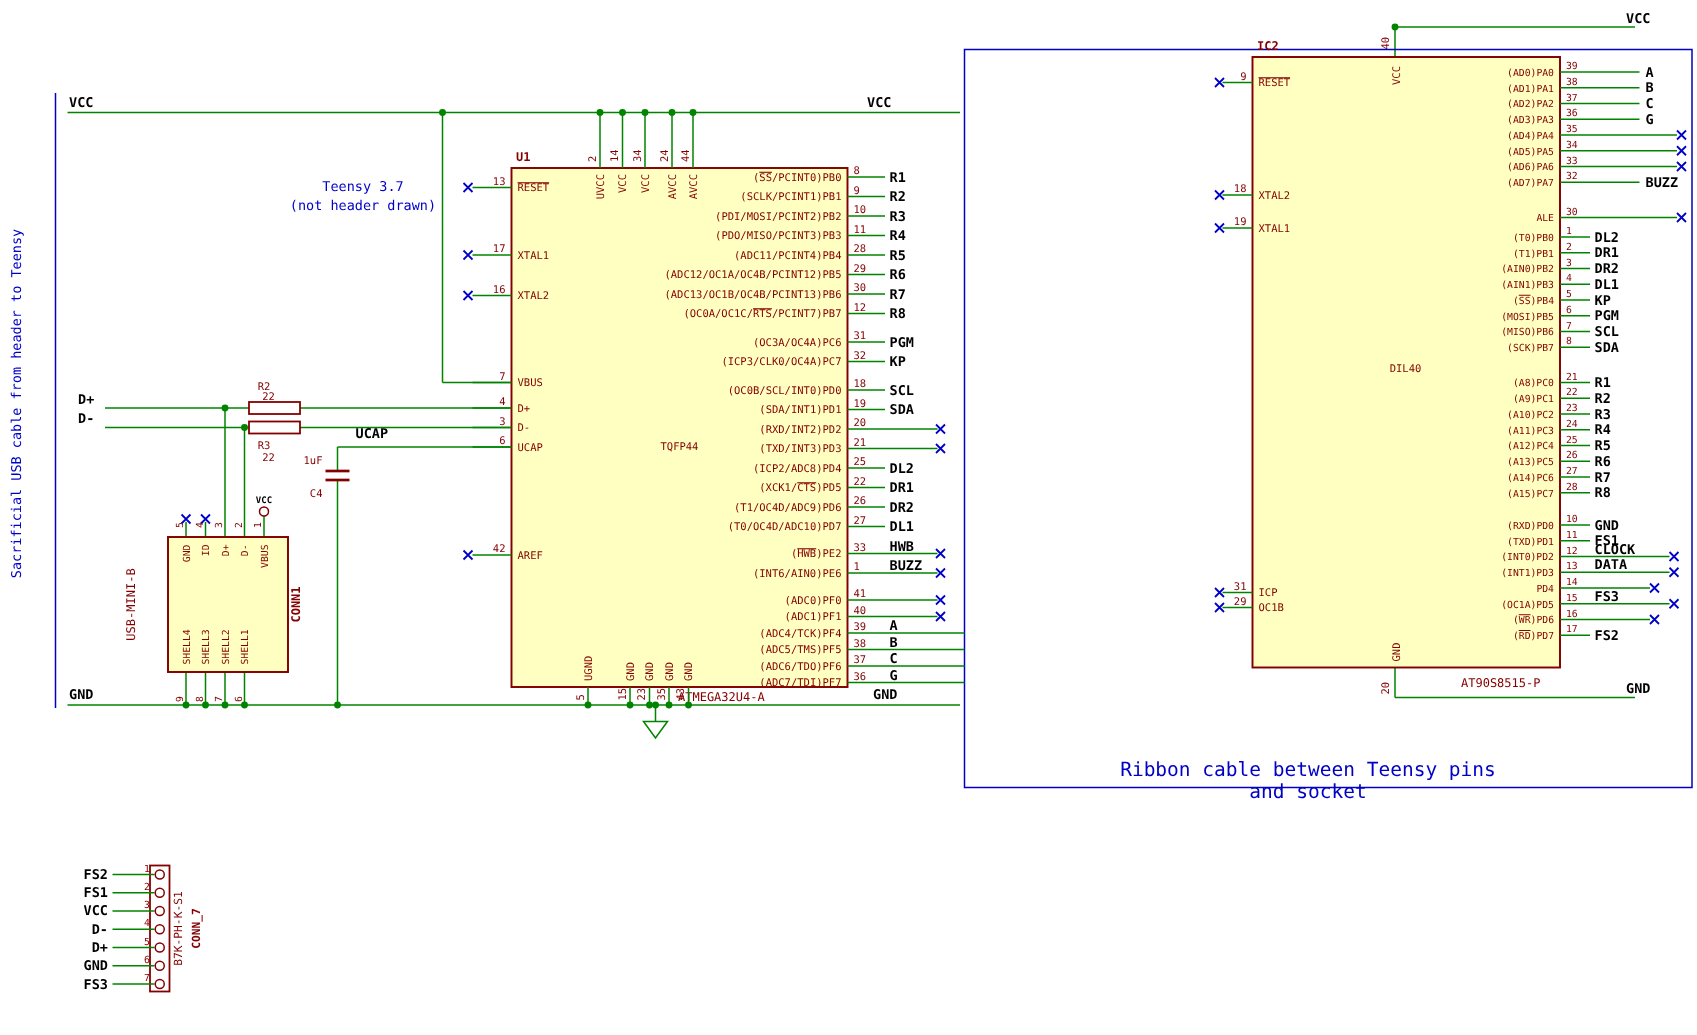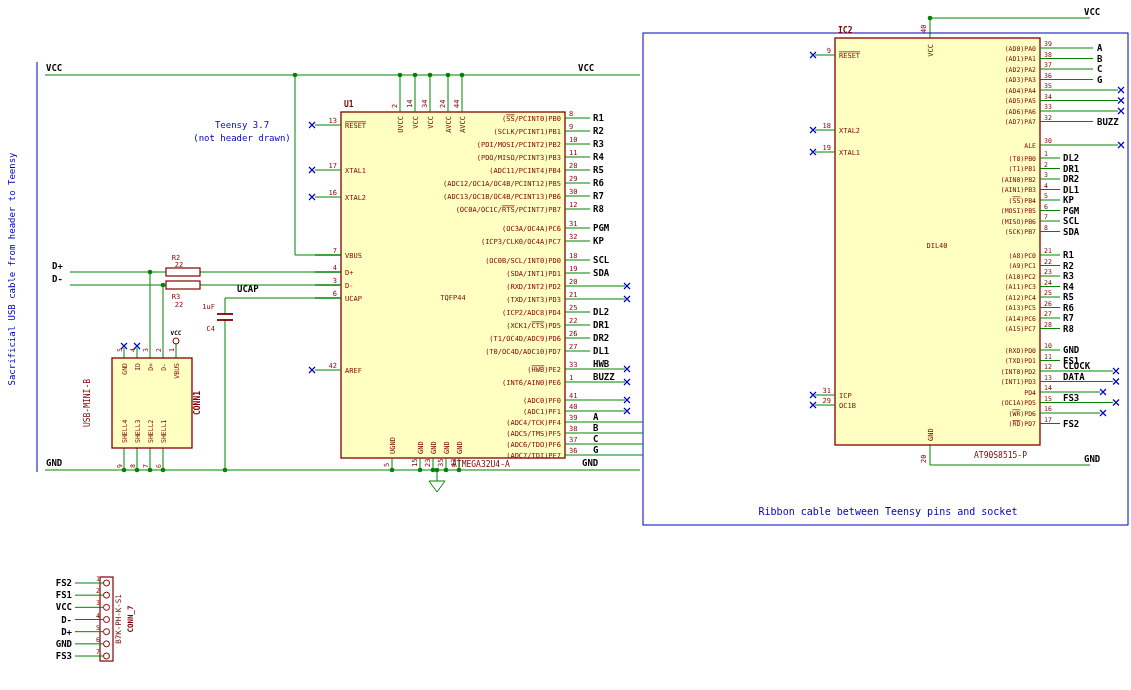--- a/index.html
+++ b/index.html
@@ -4,22 +4,22 @@
 <style>
   html,body{margin:0;padding:0;background:#ffffff;}
   .stage{position:relative;width:1131px;height:690px;background:#ffffff;overflow:hidden;
          font-family:"DejaVu Sans Mono",monospace;}
   .stage svg{position:absolute;left:0;top:0;}
   .stage svg text{font-family:"DejaVu Sans Mono",monospace;}
   .note-vert{position:absolute;left:-266px;top:262px;width:560px;height:14px;
              transform:rotate(-90deg);text-align:center;color:#0000c8;font-size:9px;}
   .note-teensy{position:absolute;left:186px;top:119px;width:112px;text-align:center;
                color:#0000c8;font-size:9px;line-height:13px;}
-  .note-ribbon{position:absolute;left:756px;top:506px;width:264px;text-align:center;
-               color:#0000c8;font-size:10px;}
+  .note-ribbon{position:absolute;left:740px;top:506px;width:264px;text-align:center;
+               color:#0000c8;font-size:13px;}
 </style>
 </head>
 <body>
 
 <div class="stage">
   <svg id="schematic" width="1131" height="690" viewBox="0 0 1131 690">
       <g>
         <line x1="45" y1="75" x2="640" y2="75" stroke="#008400" stroke-width="1"></line>
         <line x1="295" y1="75" x2="295" y2="255" stroke="#008400" stroke-width="1"></line>
         <line x1="295" y1="255" x2="341" y2="255" stroke="#008400" stroke-width="1"></line>

